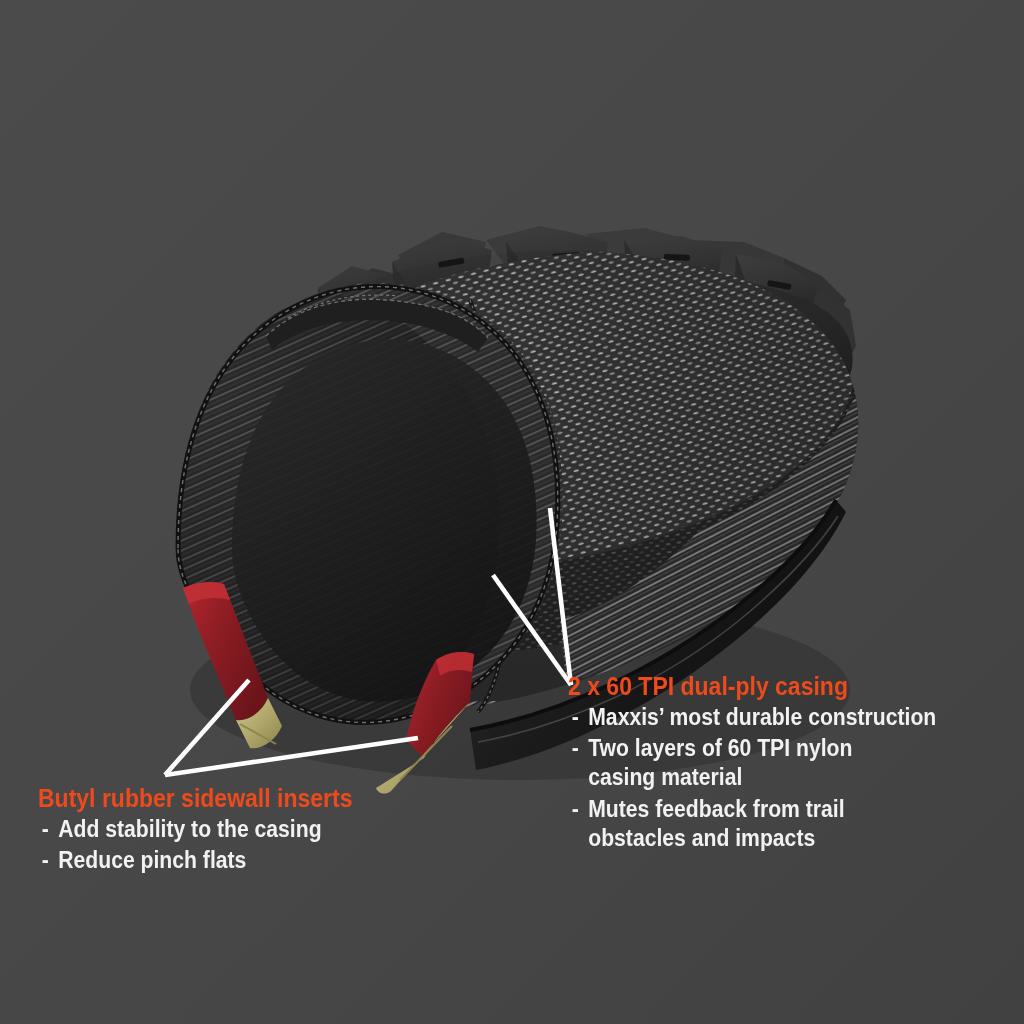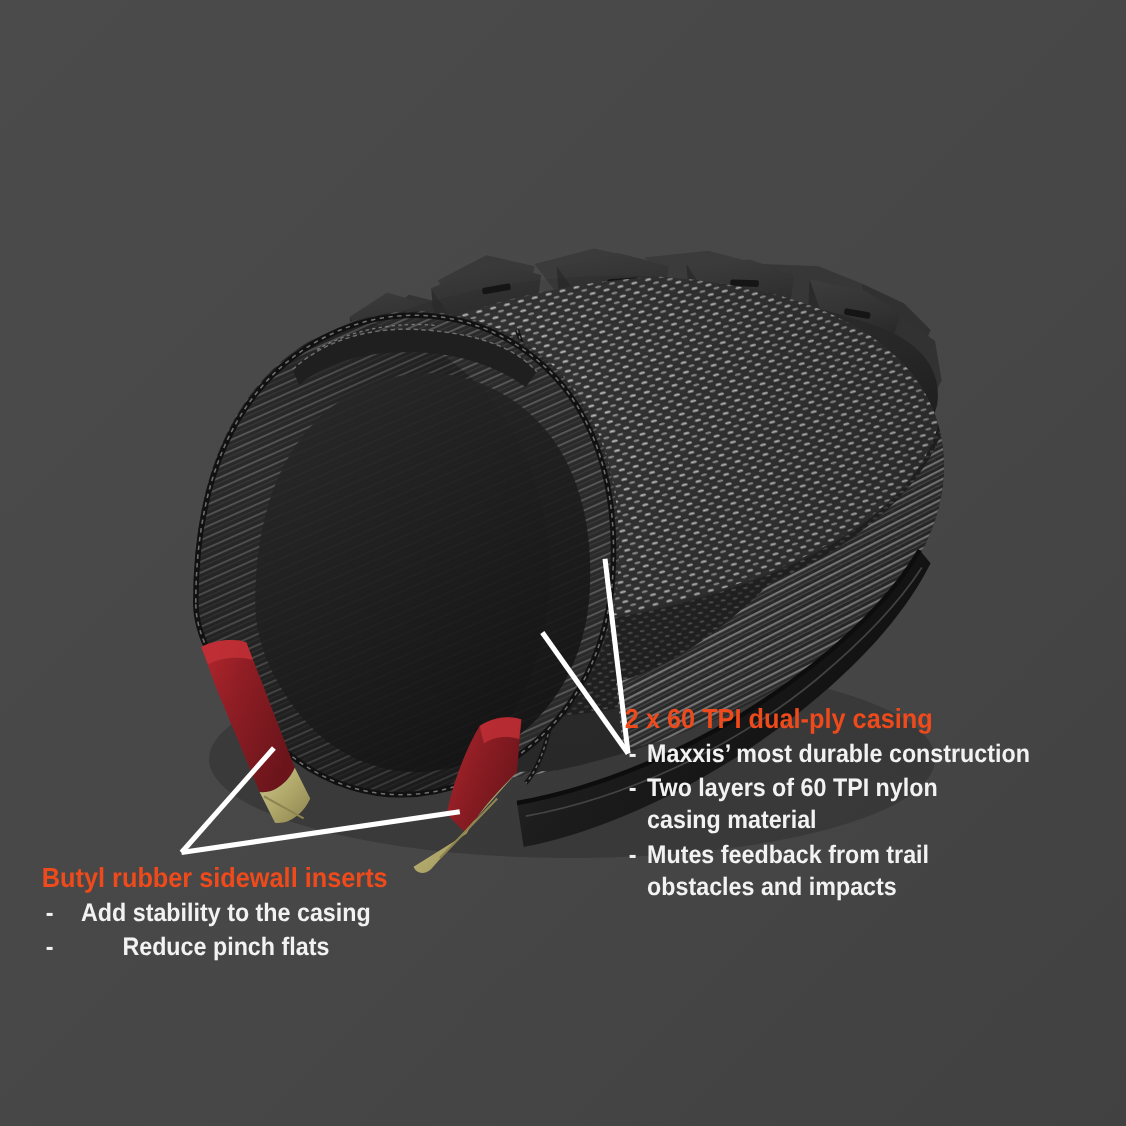--- a/index.html
+++ b/index.html
@@ -79,22 +79,22 @@
   }
   .callout-list li .dash {
     position: absolute;
     left: 4px;
     top: 0;
   }
   .callout-list li .txt {
     display: block;
   }
 
-  #callout-left  { left: 38px;  top: 784px; text-align: center; }
-  #callout-right { left: 568px; top: 640px; }
+  #callout-left  { left: 38px;  top: 784px; }
+  #callout-right { left: 568px; top: 672px; }
 </style>
 </head>
 <body>
 
 <div id="stage">
 
   <div id="title">Downhill Construction</div>
 
   <svg id="illustration" viewBox="0 0 1024 1024">
     <defs>

